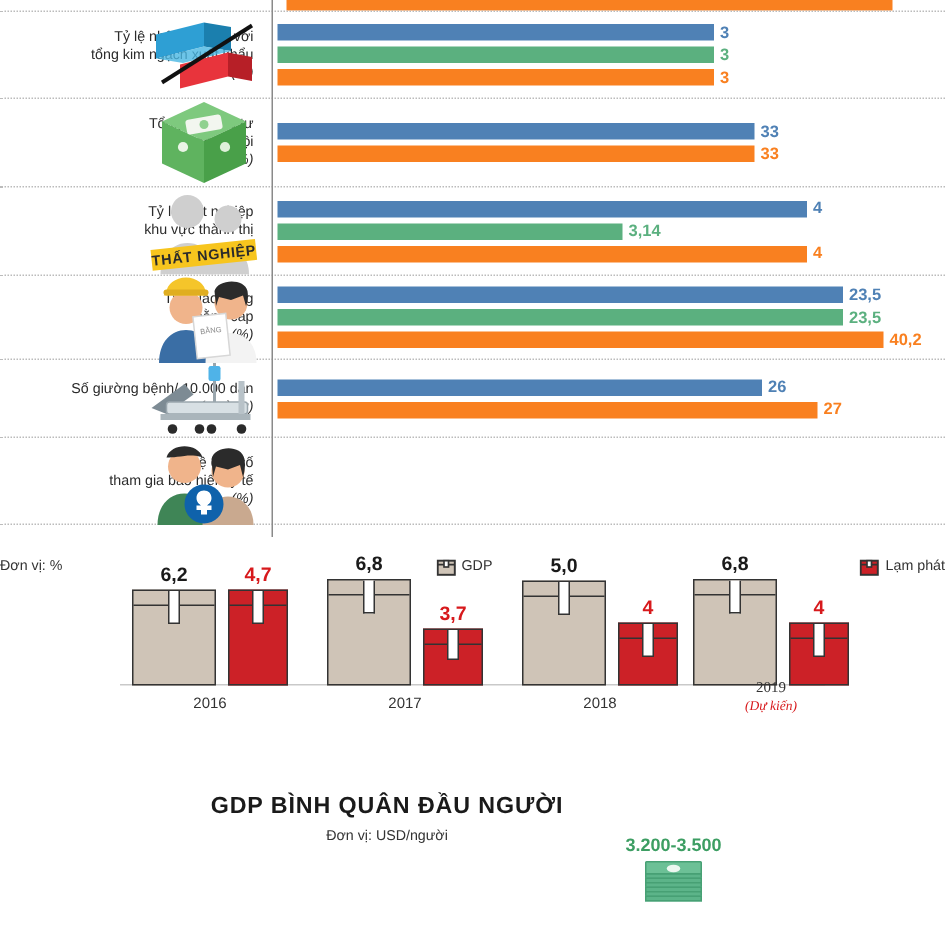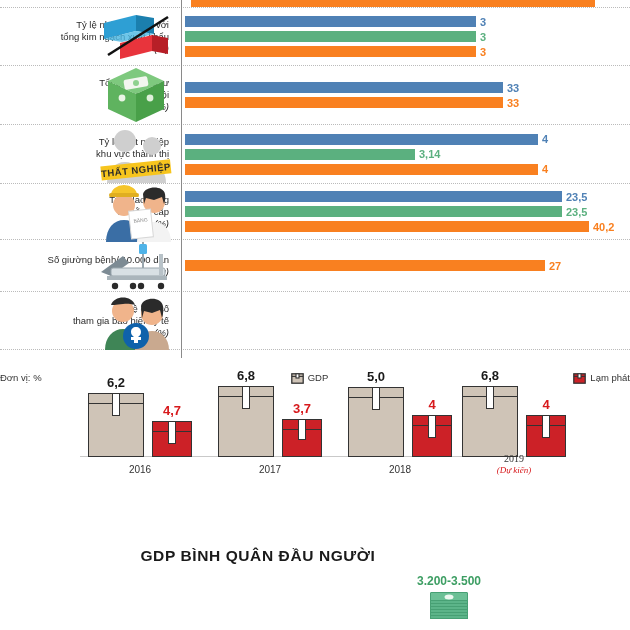--- a/index.html
+++ b/index.html
@@ -57,21 +57,21 @@
   .carton.inf .seam{border-top:1.6px solid #333;}
   .carton.inf .lidtab{background:#ffffff;border:1.6px solid #333;border-top:none;}
   .cval{position:absolute;bottom:100%;left:50%;transform:translateX(-50%);
         margin-bottom:3px;font-size:13px;font-weight:bold;white-space:nowrap;}
   .cval.g{color:#1a1a1a;}
   .cval.r{color:#d7191c;}
   .xlab{position:absolute;bottom:9px;text-align:center;font-size:10px;color:#333;width:120px;}
   .xsub{display:block;font-size:9px;font-style:italic;color:#d7191c;margin-top:1px;}
 
   
-  #percap{position:absolute;left:0;top:538px;width:516px;height:92px;}
+  #percap{position:absolute;left:0;top:520px;width:516px;height:92px;}
   .sub-unit{text-align:center;font-size:9.5px;color:#333;margin-top:5px;}
   .money-wrap{position:absolute;left:0;top:36px;width:630px;height:56px;padding-left:36px;}
   .money-item{position:absolute;text-align:center;}
   .money-val{font-size:12px;font-weight:bold;color:#3d9e63;white-space:nowrap;}
   .stack{position:relative;margin:4px auto 0;width:38px;}
   .stack .slab{height:4px;background:#5cb489;border:1px solid #47a074;box-sizing:border-box;margin-top:-1px;}
   .stack .top{height:9px;background:#6cc096;border:1px solid #47a074;box-sizing:border-box;
               position:relative;border-radius:1px;}
   .stack .top:after{content:"";position:absolute;left:50%;top:50%;width:9px;height:5px;
                     transform:translate(-50%,-50%);border-radius:50%;background:#ecf7f0;}
@@ -241,20 +241,24 @@
         <circle cx="68" cy="48" r="3.2" fill="#2b2b2b"></circle>
       </g>
           </svg>
         </div>
         <div class="row-inner">
           <div class="label-cell">
             <div class="ltxt">Số giường bệnh/ 10.000 dân</div>
             <div class="lunit">(giường)</div>
           </div>
           <div class="bars-cell">
+            <div class="bar-line">
+              <div class="bar b1" style="width: 323px;"></div>
+              <span class="bval v1">26</span>
+            </div>
             <div class="bar-line">
               <div class="bar b3" style="width: 360px;"></div>
               <span class="bval v3">27</span>
             </div>
           </div>
         </div>
       </div>
       <div class="metric-row" style="position: absolute; left: 0px; top: 292px; height: 58px;">
         <div class="icon-cell">
           <svg width="78" height="58" viewBox="0 0 78 58">
@@ -305,21 +309,21 @@
     <div class="axis"></div>
     <div id="groups-host">
         <div class="group" style="left: 88px;">
           <div class="carton gdp" style="width: 56px; height: 64.48px;">
             <div class="body">
               <div class="seam" style="top: 9px;"></div>
               <div class="lidtab" style="height: 22px;"></div>
             </div>
             <div class="cval g">6,2</div>
           </div>
-          <div class="carton inf" style="width: 40px; height: 36px;">
+          <div class="carton inf" style="width: 40px; height: 64px;">
             <div class="body">
               <div class="seam" style="top: 9px;"></div>
               <div class="lidtab" style="height: 22px;"></div>
             </div>
             <div class="cval r">4,7</div>
           </div>
         </div>
         <div class="xlab" style="left: 80px;"><span>2016</span></div>
         <div class="group" style="left: 218px;">
           <div class="carton gdp" style="width: 56px; height: 70.72px;">
@@ -371,20 +375,21 @@
             <div class="cval r">4</div>
           </div>
         </div>
         <div class="xlab" style="left: 454px; font-family: Liberation Serif, serif;"><span>2019</span><span class="xsub">(Dự kiến)</span></div>
       </div>
   </div>
 </div>
 
 <div id="percap">
   <div class="sec-title">GDP BÌNH QUÂN ĐẦU NGƯỜI</div>
+  <div class="sub-unit">Đơn vị: USD/người</div>
   <div class="money-wrap">
     <div class="money-item" style="left:384px;width:130px;">
       <div class="money-val">3.200-3.500</div>
       <div class="stack">
         <div class="top"></div>
         <div class="slab"></div>
           <div class="slab"></div>
           <div class="slab"></div>
         <div class="slab"></div>
           <div class="slab"></div>

